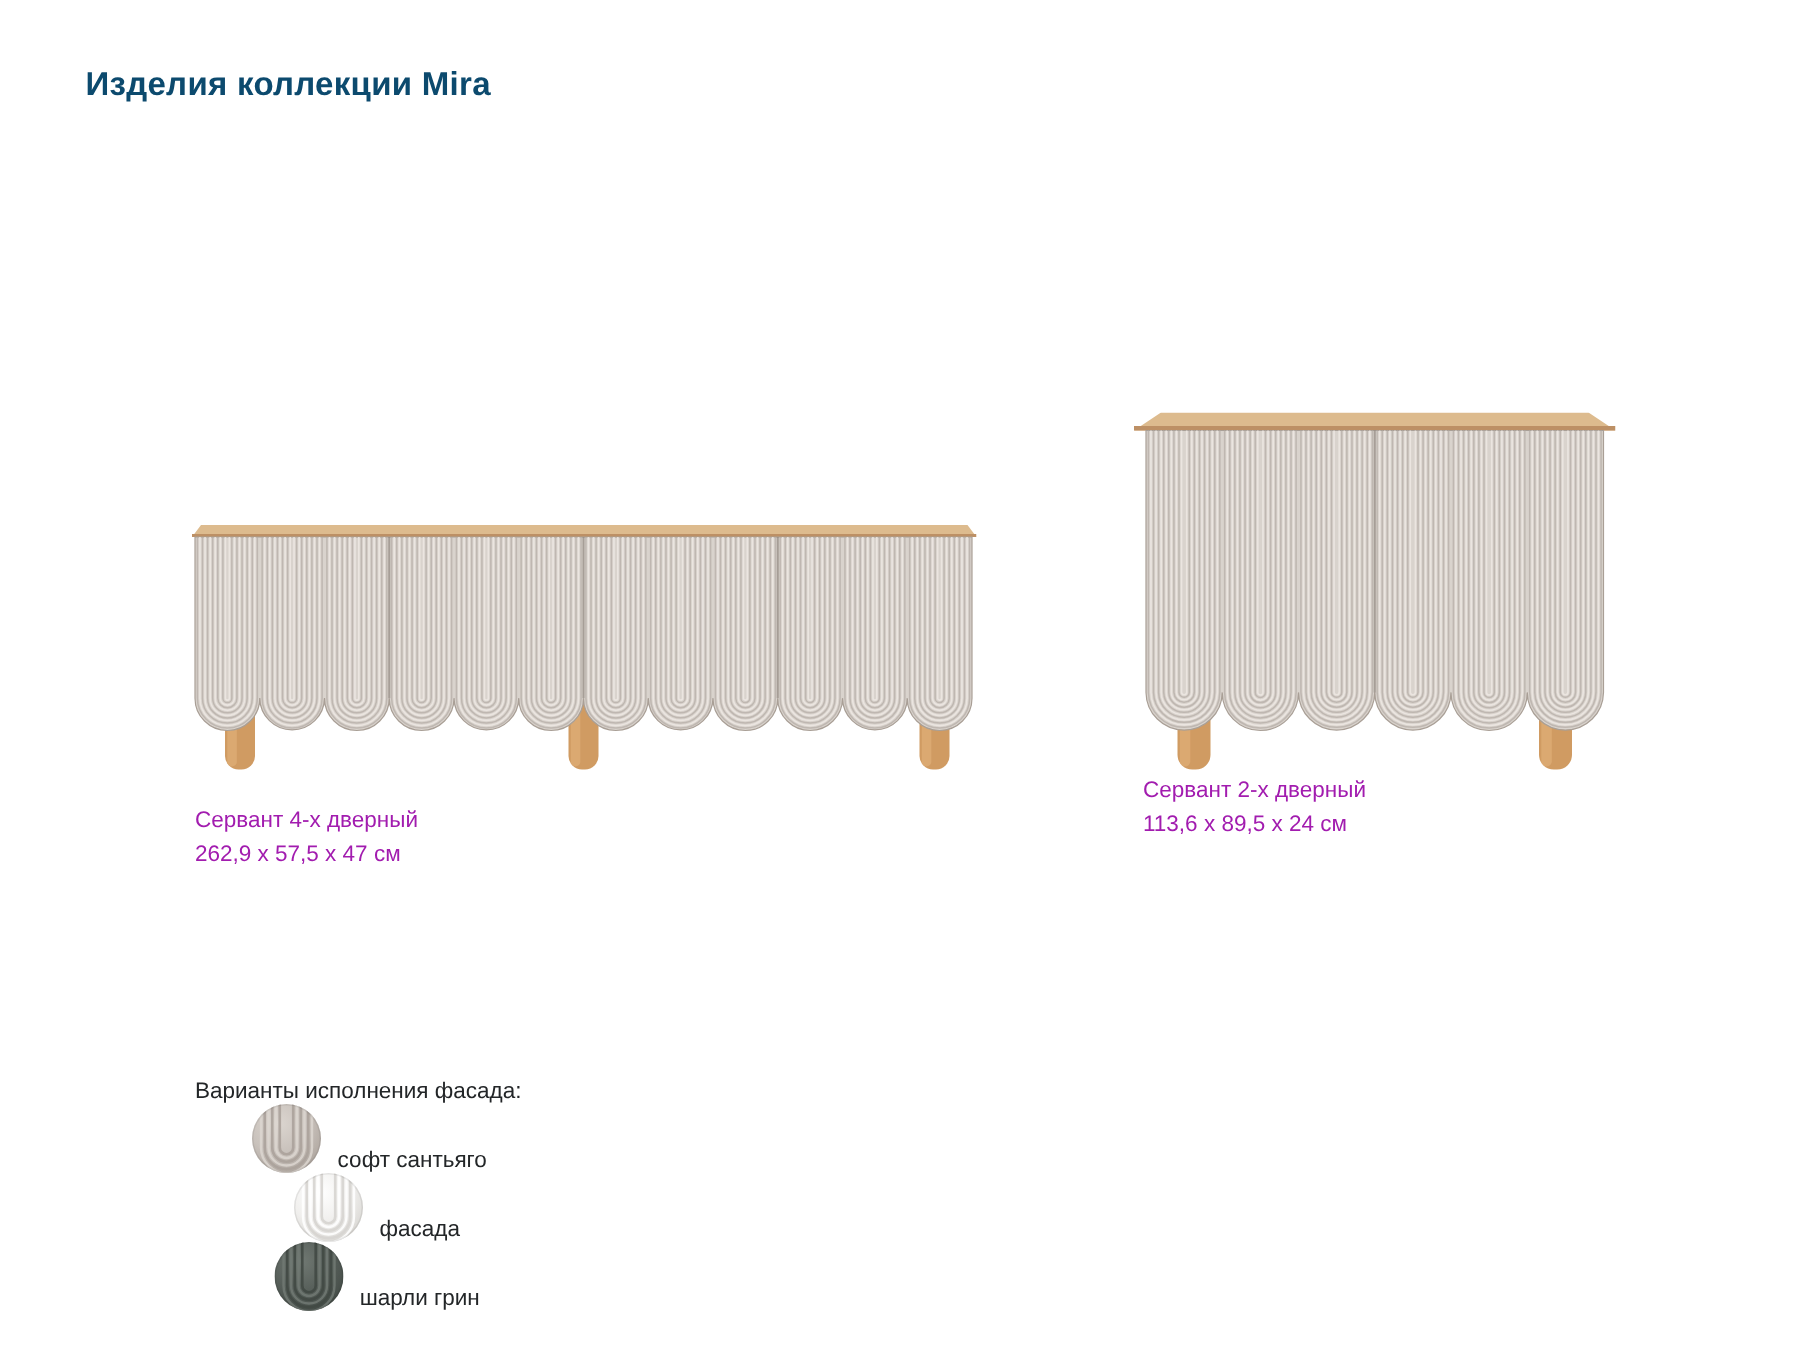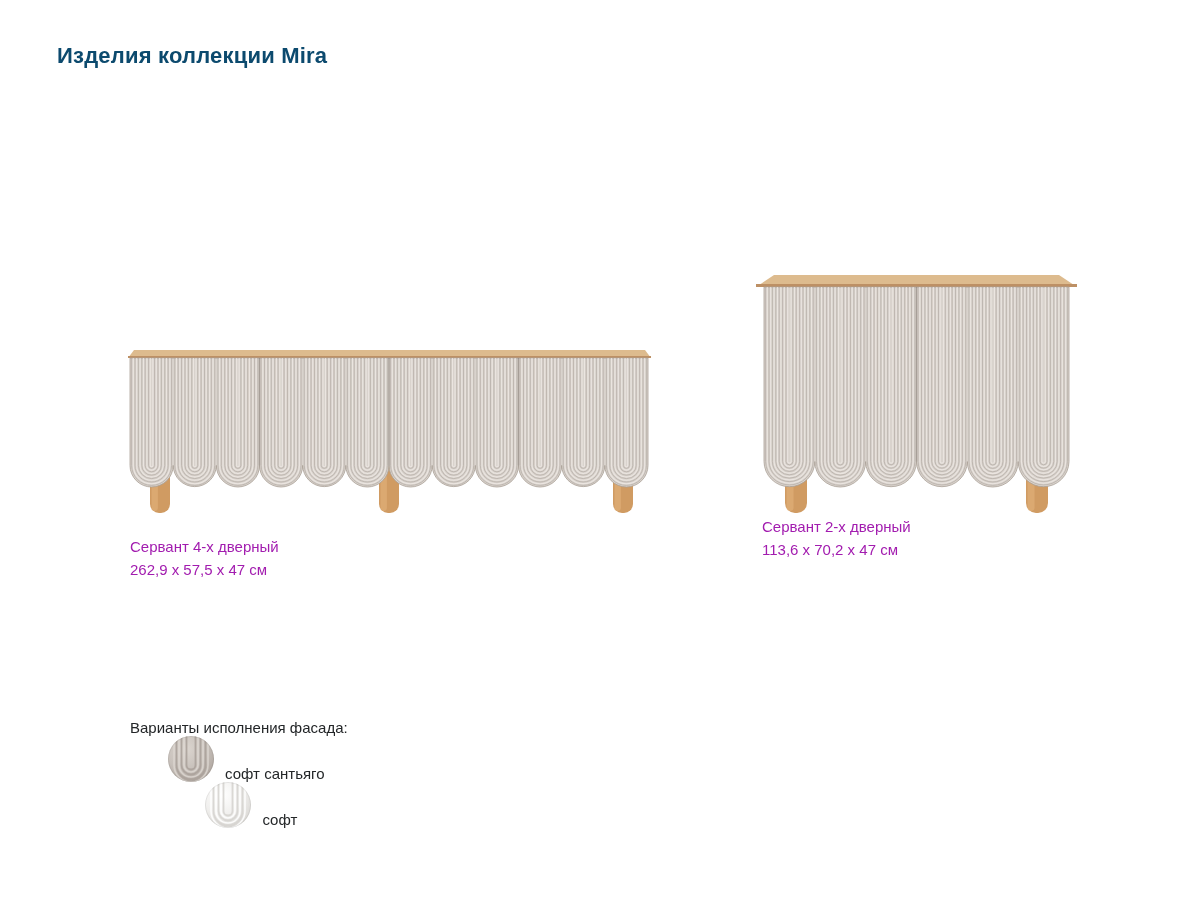--- a/index.html
+++ b/index.html
@@ -67,21 +67,21 @@
     </svg>
 </figure>
 
 <div class="product-label label-0">
   <div>Сервант 4-х дверный</div>
   <div>262,9 x 57,5 x 47 см</div>
 </div>
 
 <div class="product-label label-1">
   <div>Сервант 2-х дверный</div>
-  <div>113,6 x 70,2 x 47 см</div>
+  <div>113,6 x 89,5 x 24 см</div>
 </div>
 
 <div class="legend">
   <span class="legend-label">Варианты исполнения фасада:</span>
 
   <div class="legend-item">
     <svg class="swatch" viewBox="0 0 46 46">
         <defs>
           <radialGradient id="sg0" cx="38%" cy="28%" r="80%">
             <stop offset="0%" stop-color="#dcd6d0"></stop>
@@ -115,17 +115,38 @@
             <circle cx="23" cy="23" r="23"></circle>
           </clipPath>
         </defs>
         <circle cx="23" cy="23" r="23" fill="url(#sg2)"></circle>
         <g clip-path="url(#sc2)" fill="none">
           <path d="M16,-2 V29 A7,7 0 0 0 30,29 V-2 M11,-2 V29 A12,12 0 0 0 35,29 V-2 M6,-2 V29 A17,17 0 0 0 40,29 V-2 " stroke="#ffffff" stroke-width="1.6" opacity="0.85"></path>
           <path d="M18.5,-2 V29 A4.5,4.5 0 0 0 27.5,29 V-2 M13.5,-2 V29 A9.5,9.5 0 0 0 32.5,29 V-2 M8.5,-2 V29 A14.5,14.5 0 0 0 37.5,29 V-2 " stroke="#d6d4d0" stroke-width="1.8" opacity="0.9"></path>
         </g>
         <circle cx="23" cy="23" r="22.5" fill="none" stroke="rgba(0,0,0,0.07)" stroke-width="1"></circle>
       </svg>
-    <span>софт</span>
+    <span>фасада</span>
   </div>
 
 
+  <div class="legend-item">
+    <svg class="swatch" viewBox="0 0 46 46">
+        <defs>
+          <radialGradient id="sg4" cx="38%" cy="28%" r="80%">
+            <stop offset="0%" stop-color="#717973"></stop>
+            <stop offset="55%" stop-color="#575f5a"></stop>
+            <stop offset="100%" stop-color="#414944"></stop>
+          </radialGradient>
+          <clipPath id="sc4">
+            <circle cx="23" cy="23" r="23"></circle>
+          </clipPath>
+        </defs>
+        <circle cx="23" cy="23" r="23" fill="url(#sg4)"></circle>
+        <g clip-path="url(#sc4)" fill="none">
+          <path d="M16,-2 V29 A7,7 0 0 0 30,29 V-2 M11,-2 V29 A12,12 0 0 0 35,29 V-2 M6,-2 V29 A17,17 0 0 0 40,29 V-2 " stroke="#717973" stroke-width="1.6" opacity="0.85"></path>
+          <path d="M18.5,-2 V29 A4.5,4.5 0 0 0 27.5,29 V-2 M13.5,-2 V29 A9.5,9.5 0 0 0 32.5,29 V-2 M8.5,-2 V29 A14.5,14.5 0 0 0 37.5,29 V-2 " stroke="#414944" stroke-width="1.8" opacity="0.9"></path>
+        </g>
+        <circle cx="23" cy="23" r="22.5" fill="none" stroke="rgba(0,0,0,0.07)" stroke-width="1"></circle>
+      </svg>
+    <span>шарли грин</span>
+  </div>
 </div>
 
 </body></html>

